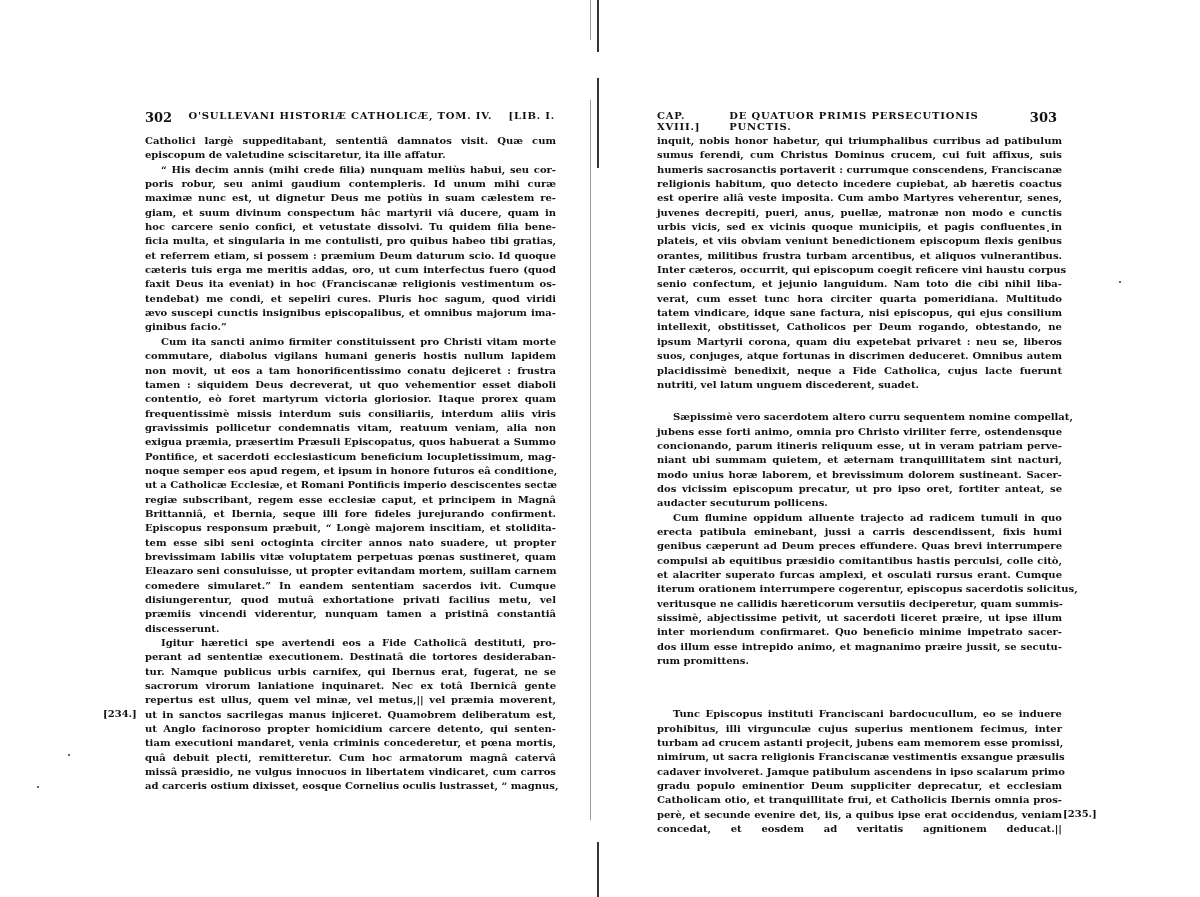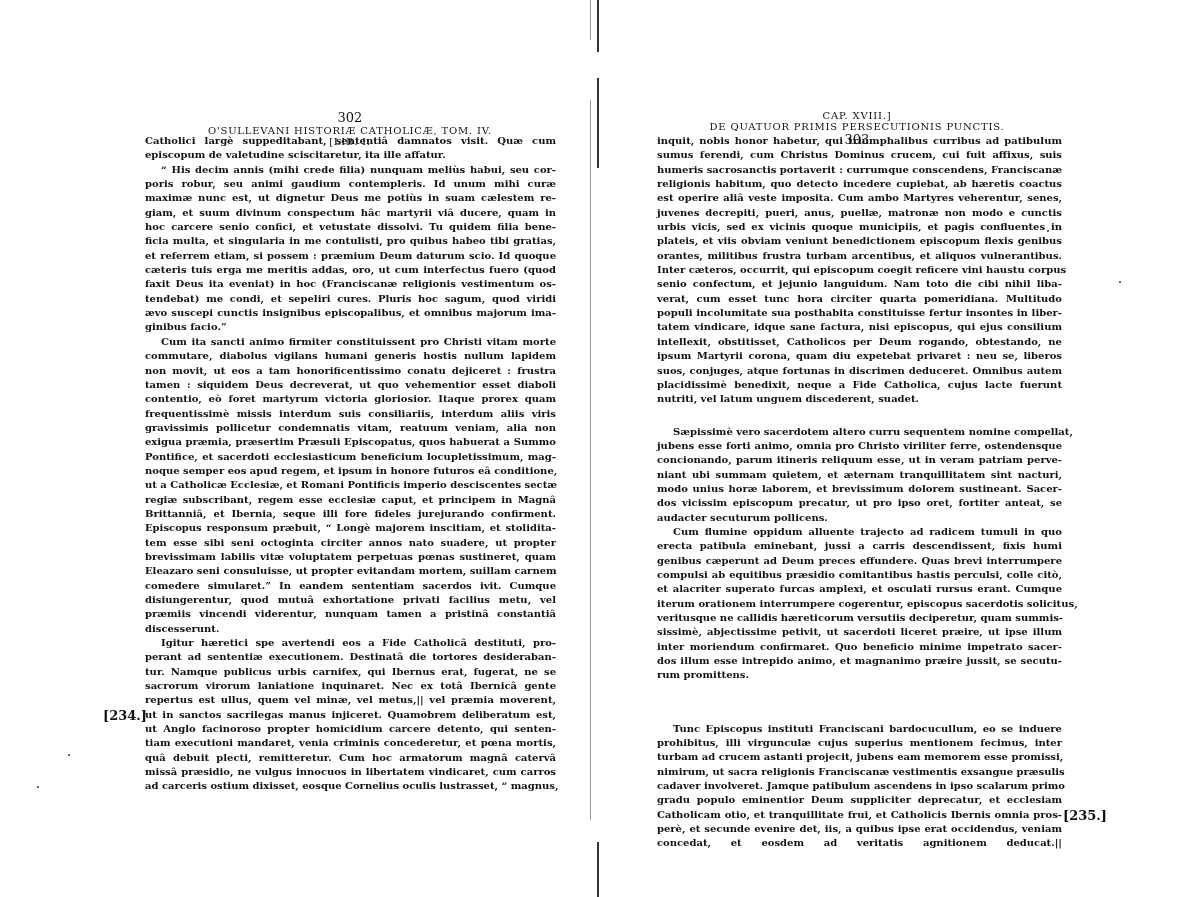--- a/index.html
+++ b/index.html
@@ -8,39 +8,38 @@
       font-family: "DejaVu Serif", "Liberation Serif", serif;
       color: #111111;
     }
     .page {
       position: absolute; top: 0; height: 897px;
     }
     .page-left { left: 0; width: 596px; }
     .page-right { left: 600px; width: 600px; }
     .running-head {
       position: absolute; top: 110px;
-      font-size: 10px; font-weight: normal; letter-spacing: 0.8px;
-      display: flex; justify-content: space-between; align-items: center;
+      font-size: 10px; font-weight: bold; letter-spacing: 0.8px;
+      display: flex; justify-content: space-between; align-items: flex-start;
       font-variant: small-caps;
-      flex-direction: column;
     }
     .page-left .running-head { left: 145px; width: 410px; }
     .page-right .running-head { left: 657px; left: 57px; width: 400px; }
     .running-head .pagenum { font-size: 13px; letter-spacing: 0; font-variant: normal; }
     .text-block {
       position: absolute; top: 134px;
       font-size: 10px; line-height: 14.35px; font-weight: bold;
       text-align: justify;
     }
     .page-left .text-block { left: 145px; width: 411px; }
     .page-right .text-block { left: 57px; width: 405px; }
     .line { display: block; text-align: justify; text-align-last: justify; white-space: nowrap; overflow: visible; }
     .line.last { text-align-last: left; }
     .margin-note {
-      position: absolute; font-size: 13px; font-weight: bold;
+      position: absolute; font-size: 10px; font-weight: bold;
     }
     .gutter-line {
       position: absolute; width: 1px; background: #9a9a9a;
     }
     .gutter-dark { background: #333333; width: 2px; }
     .speck { position: absolute; width: 2px; height: 2px; background: #333; border-radius: 1px; }
   </style>
 </head>
 <body>
 
@@ -121,21 +120,20 @@
       <span class="line">humeris sacrosanctis portaverit : currumque conscendens, Franciscanæ</span>
       <span class="line">religionis habitum, quo detecto incedere cupiebat, ab hæretis coactus</span>
       <span class="line">est operire aliâ veste imposita.  Cum ambo Martyres veherentur, senes,</span>
       <span class="line">juvenes decrepiti, pueri, anus, puellæ, matronæ non modo e cunctis</span>
       <span class="line">urbis vicis, sed ex vicinis quoque municipiis, et pagis confluentes in</span>
       <span class="line">plateis, et viis obviam veniunt benedictionem episcopum flexis genibus</span>
       <span class="line">orantes, militibus frustra turbam arcentibus, et aliquos vulnerantibus.</span>
       <span class="line">Inter cæteros, occurrit, qui episcopum coegit reficere vini haustu corpus</span>
       <span class="line">senio confectum, et jejunio languidum.  Nam toto die cibi nihil liba-</span>
       <span class="line">verat, cum esset tunc hora circiter quarta pomeridiana.  Multitudo</span>
-      <span class="line">populi incolumitate sua posthabita constituisse fertur insontes in liber-</span>
       <span class="line">tatem vindicare, idque sane factura, nisi episcopus, qui ejus consilium</span>
       <span class="line">intellexit, obstitisset, Catholicos per Deum rogando, obtestando, ne</span>
       <span class="line">ipsum Martyrii corona, quam diu expetebat privaret : neu se, liberos</span>
       <span class="line">suos, conjuges, atque fortunas in discrimen deduceret.  Omnibus autem</span>
       <span class="line">placidissimè benedixit, neque a Fide Catholica, cujus lacte fuerunt</span>
       <span class="line last">nutriti, vel latum unguem discederent, suadet.</span>
       <span class="line" style="padding-left: 16px; margin-top: 18px;">Sæpissimè vero sacerdotem altero curru sequentem nomine compellat,</span>
       <span class="line">jubens esse forti animo, omnia pro Christo viriliter ferre, ostendensque</span>
       <span class="line">concionando, parum itineris reliquum esse, ut in veram patriam perve-</span>
       <span class="line">niant ubi summam quietem, et æternam tranquillitatem sint nacturi,</span>

